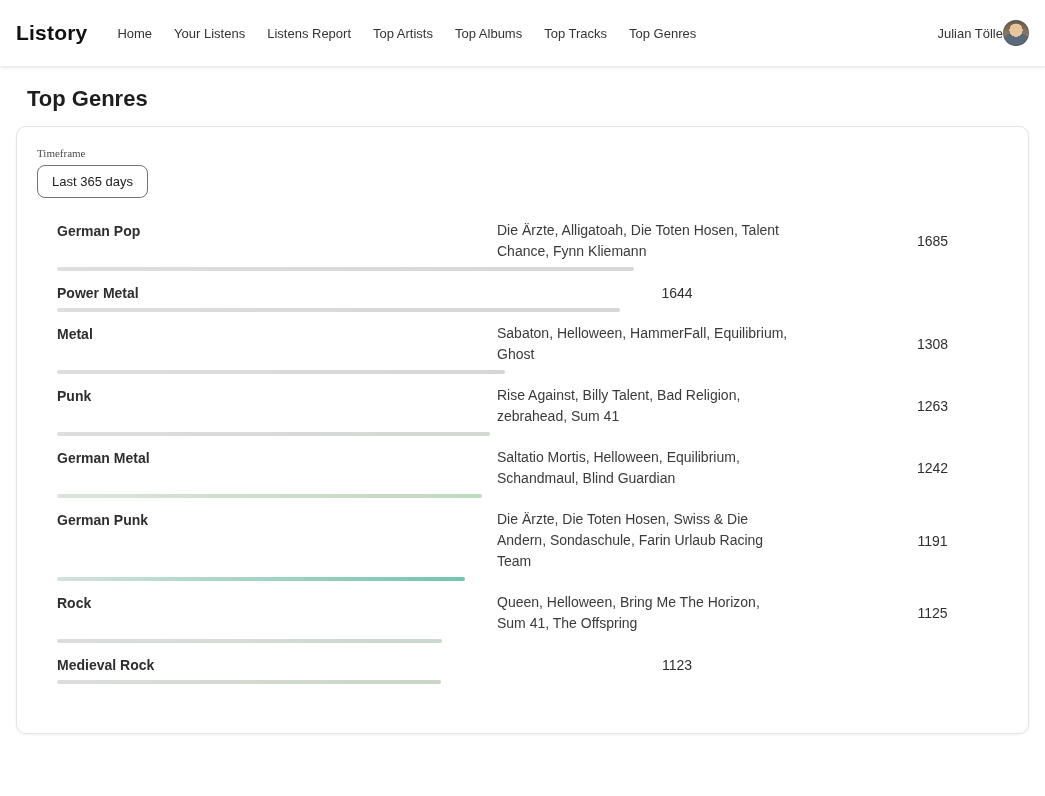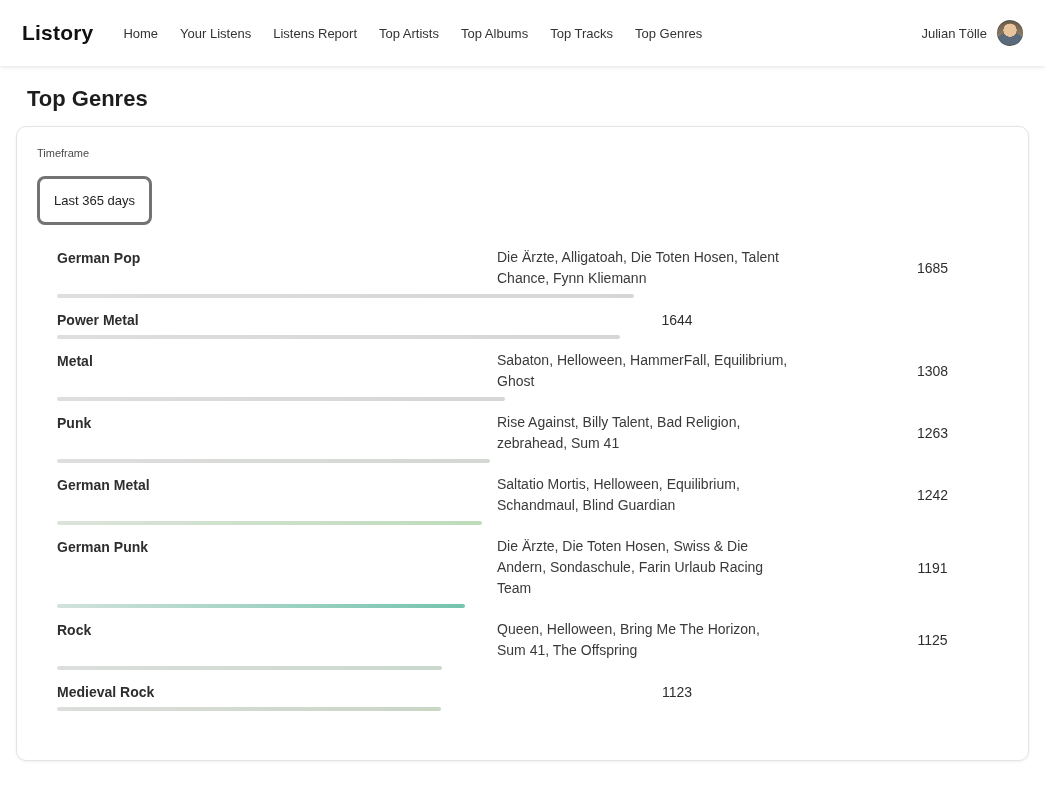--- a/index.html
+++ b/index.html
@@ -6,29 +6,29 @@
   html, body {
     width:1045px; height:796px; overflow:hidden;
     background:#ffffff;
     font-family:"Liberation Sans", sans-serif;
     color:#222;
   }
 
   
   .topnav {
     display:flex; align-items:center;
-    height:66px; padding:0 22px;
+    height:66px; padding:0 16px;
     background:#fff;
     box-shadow:0 1px 4px rgba(0,0,0,0.12);
     position:relative; z-index:5;
   }
   .logo { font-size:21px; font-weight:700; color:#111; margin-right:30px; letter-spacing:0.2px; cursor:pointer; }
   .nav-links { display:flex; gap:22px; flex:1; align-items:center; }
   .nav-link { font-size:13px; color:#333; cursor:pointer; white-space:nowrap; }
-  .user { display:flex; align-items:center; gap:10px; }
+  .user { display:flex; align-items:center; }
   .user-name { font-size:13px; color:#333; cursor:pointer; }
   .avatar {
     width:26px; height:26px; border-radius:50%;
     background:
       radial-gradient(circle at 50% 38%, #e8c49c 0 34%, transparent 35%),
       radial-gradient(circle at 50% 115%, #5a6a7a 0 55%, transparent 56%),
       linear-gradient(180deg, #6a5a48 0%, #8a7a64 55%, #b8a88e 100%);
     border:1px solid rgba(0,0,0,0.15);
     cursor:pointer;
   }
@@ -38,26 +38,26 @@
   .page-title { font-size:22px; font-weight:700; color:#1d1d1d; margin:20px 11px 14px; }
 
   .card {
     border:1px solid #e4e4e4;
     border-radius:10px;
     box-shadow:0 1px 3px rgba(0,0,0,0.06);
     padding:20px 20px 24px 20px;
     background:#fff;
   }
 
-  .timeframe-label { font-size:11px; color:#4a4a4a; margin-bottom:17px; }
+  .timeframe-label { font-size:11px; color:#4a4a4a; margin-bottom:6px;font-family:Liberation Serif, serif; }
   .timeframe-btn {
     display:inline-flex; align-items:center;
     font-size:13px; color:#222;
-    border:3px solid #737373; border-radius:8px;
-    padding:14px 14px; background:#fff; cursor:pointer;
+    border:1px solid #737373; border-radius:8px;
+    padding:8px 14px; background:#fff; cursor:pointer;
     font-family:"Liberation Sans", sans-serif;
   }
 
   .genre-table { margin-top:16px; margin-left:20px; }
   .genre-row {
     position:relative;
     display:grid;
     grid-template-columns:440px 360px 1fr;
     padding:6px 0 14px;
     align-items:start;

